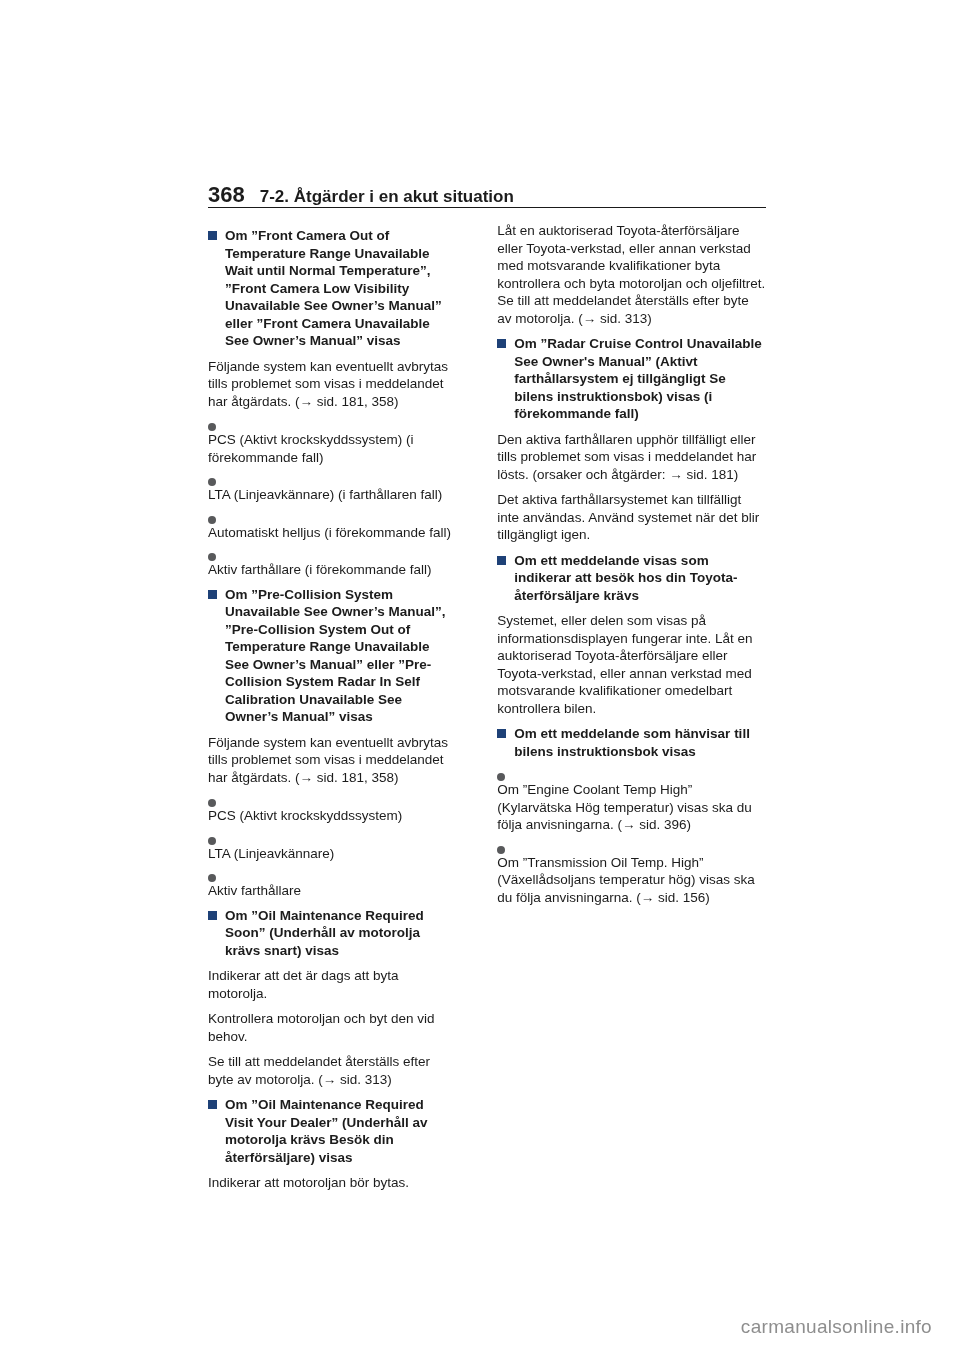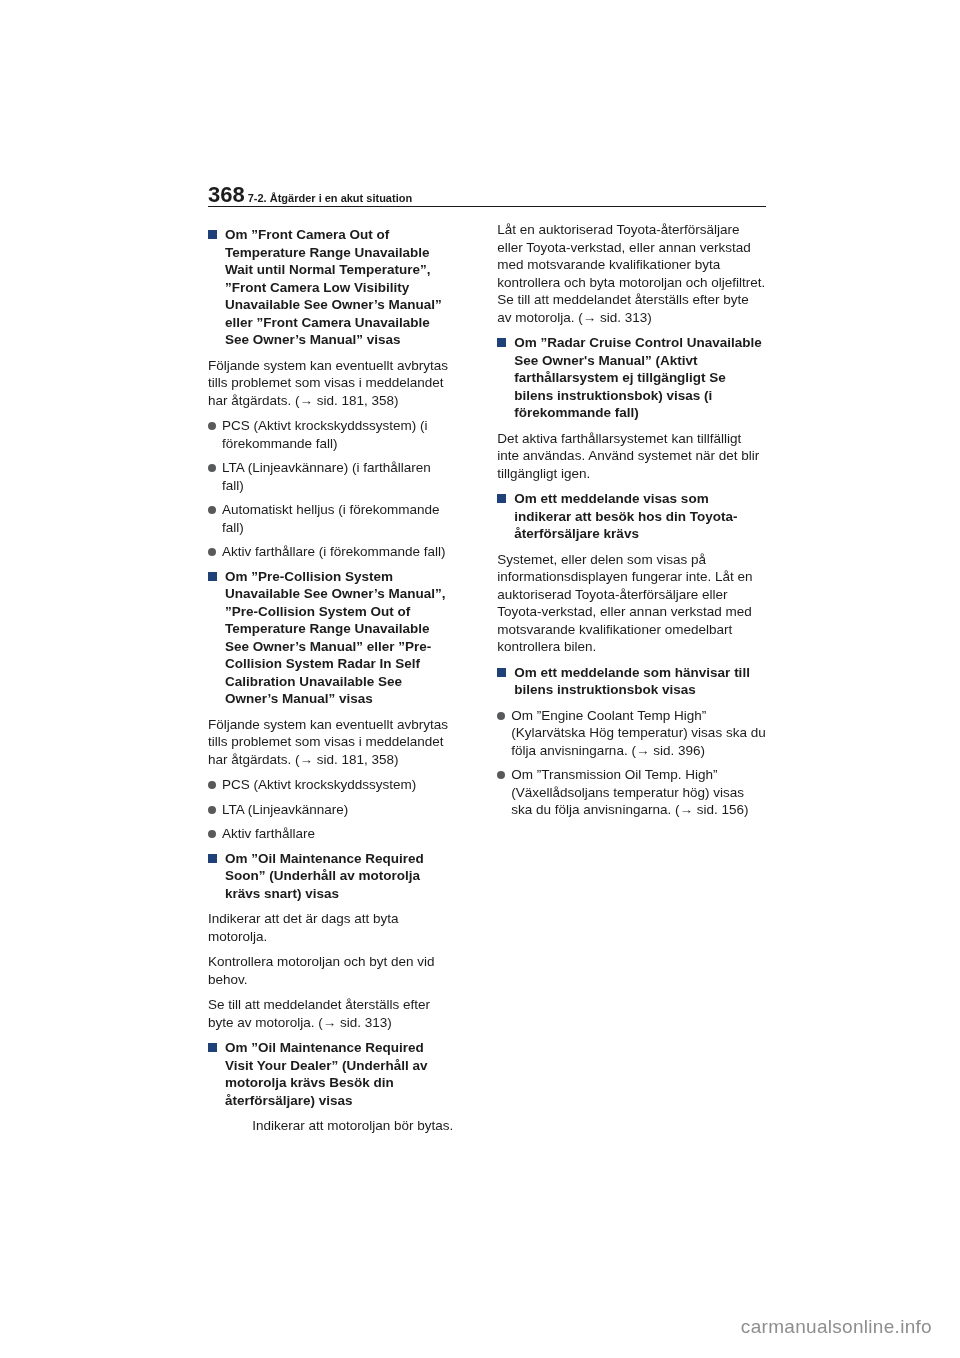--- a/index.html
+++ b/index.html
@@ -25,37 +25,37 @@
     display: flex;
     align-items: baseline;
     border-bottom: 1.5px solid #1a1a1a;
   }
   .page-number {
     font-size: 22px;
     font-weight: bold;
     line-height: 1;
   }
   .section-title {
-    font-size: 11px;
+    font-size: 17px;
     font-weight: bold;
-    margin-left: 3px;
+    margin-left: 15px;
   }
   .columns {
     display: flex;
     margin-top: 14px;
   }
   .col {
     font-size: 13.5px;
     line-height: 17.5px;
   }
   .col.left  { width: 252px; margin-right: 44px; }
   .col.right { width: 276px; }
   .block { display: flex; align-items: flex-start; }
-  .block.paragraph { margin: 0 0 8px 0; justify-content: flex-end; }
-  .block.bullet    { margin: 0 0 7px 0; }
+  .block.paragraph { margin: 0 0 8px 0; }
+  .block.bullet    { margin: 0 0 7px 0; flex-direction: column; }
   .block.heading   { font-weight: bold; margin: 5px 0 8px 0; }
   .marker { flex: 0 0 auto; display: inline-block; }
   .marker.sq {
     width: 9px; height: 9px;
     background: var(--sq, #1e4177);
     margin: 4px 8px 0 0;
   }
   .marker.dot {
     width: 8px; height: 8px;
     border-radius: 50%;
@@ -147,20 +147,23 @@
       </div>
     <div class="col right">
         <div class="block paragraph">
           <span class="txt">Låt en auktoriserad Toyota-återförsäljare eller Toyota-verkstad, eller annan verkstad med motsvarande kvalifikationer byta kontrollera och byta motoroljan och oljefiltret. Se till att meddelandet återställs efter byte av motorolja. (→ sid. 313)</span>
         </div>
         <div class="block heading">
           <span class="marker sq"></span>
           <span class="txt">Om ”Radar Cruise Control Unavailable See Owner's Manual” (Aktivt farthållarsystem ej tillgängligt Se bilens instruktionsbok) visas (i förekommande fall)</span>
         </div>
         <div class="block paragraph">
+          <span class="txt">Den aktiva farthållaren upphör tillfälligt eller tills problemet som visas i meddelandet har lösts. (orsaker och åtgärder: → sid. 181)</span>
+        </div>
+        <div class="block paragraph">
           <span class="txt">Det aktiva farthållarsystemet kan tillfälligt inte användas. Använd systemet när det blir tillgängligt igen.</span>
         </div>
         <div class="block heading">
           <span class="marker sq"></span>
           <span class="txt">Om ett meddelande visas som indikerar att besök hos din Toyota-återförsäljare krävs</span>
         </div>
         <div class="block paragraph">
           <span class="txt">Systemet, eller delen som visas på informationsdisplayen fungerar inte. Låt en auktoriserad Toyota-återförsäljare eller Toyota-verkstad, eller annan verkstad med motsvarande kvalifikationer omedelbart kontrollera bilen.</span>
         </div>
         <div class="block heading">

